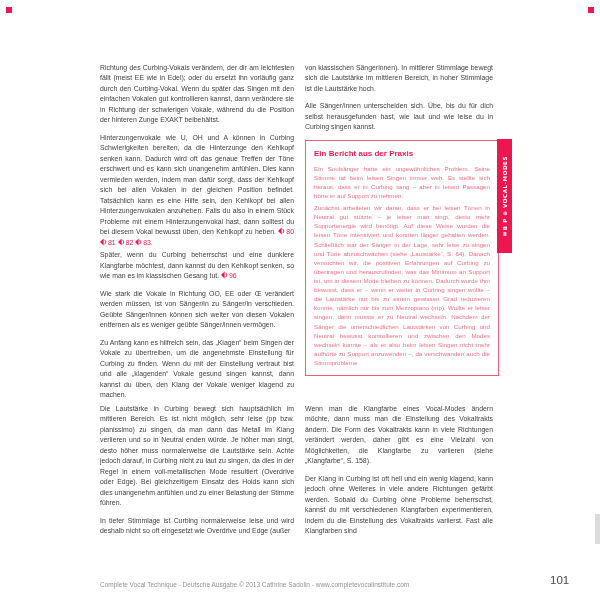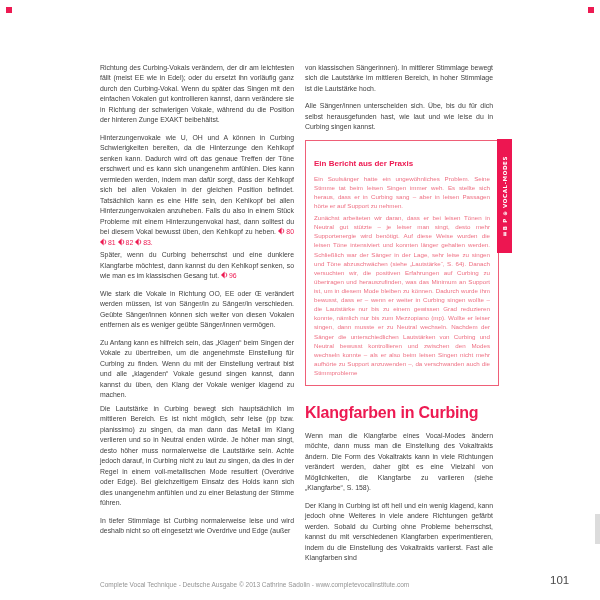--- a/index.html
+++ b/index.html
@@ -18,21 +18,21 @@
 
   p.body{font-size:6.9px;line-height:1.52;text-align:justify;color:#3e3e3e;margin:0 0 7px 0;}
   p.body.tight{margin-bottom:2px;}
 
   h2.section-heading{font-size:16px;font-weight:700;letter-spacing:-0.2px;color:#ed1a52;margin:0 0 9px 0;}
 
   .audio-ref{color:#ed1a52;white-space:nowrap;}
   .audio-ref svg{vertical-align:-1px;}
   .audio-num{color:#ed1a52;}
 
-  .report-box{box-sizing:border-box;width:194px;border:1px solid #ef5f77;padding:17px 8px 8px 8px;margin-top:4px;background:#ffffff;}
+  .report-box{box-sizing:border-box;width:194px;border:1px solid #ef5f77;padding:7px 8px 8px 8px;margin-top:4px;background:#ffffff;}
   .report-box .box-title{font-size:8px;font-weight:700;color:#ed1a52;margin:0 0 4px 0;}
   .report-box p{font-size:6.2px;line-height:1.47;color:#ee7083;text-align:justify;margin:0 0 3px 0;}
   .report-box p:last-child{margin-bottom:0;}
 
   .side-tab{position:absolute;left:497px;top:139px;width:15px;height:114px;background:#ed1651;display:flex;align-items:center;justify-content:center;}
   .side-tab .vtext{writing-mode:vertical-rl;transform:rotate(180deg);font-size:5.5px;font-weight:700;color:#ffffff;letter-spacing:0.6px;font-family:"DejaVu Sans",sans-serif;white-space:nowrap;}
 
   .footer{position:absolute;left:100px;top:581px;width:400px;font-size:6.5px;color:#939393;}
   .page-number{position:absolute;left:550px;top:574px;font-size:11.5px;color:#4a4a4a;}
 </style>
@@ -95,21 +95,20 @@
       <p>Zunächst arbeiteten wir daran, dass er bei leisen Tönen in Neutral gut stützte – je leiser man singt, desto mehr Supportenergie wird benötigt. Auf diese Weise wurden die leisen Töne intensiviert und konnten länger gehalten werden. Schließlich war der Sänger in der Lage, sehr leise zu singen und Töne abzuschwächen (siehe „Lautstärke“, S. 64). Danach versuchten wir, die positiven Erfahrungen auf Curbing zu übertragen und herauszufinden, was das Minimum an Support ist, um in diesem Mode bleiben zu können. Dadurch wurde ihm bewusst, dass er – wenn er weiter in Curbing singen wollte – die Lautstärke nur bis zu einem gewissen Grad reduzieren konnte, nämlich nur bis zum Mezzopiano (mp). Wollte er leiser singen, dann musste er zu Neutral wechseln. Nachdem der Sänger die unterschiedlichen Lautstärken von Curbing und Neutral bewusst kontrollieren und zwischen den Modes wechseln konnte – als er also beim leisen Singen nicht mehr aufhörte zu Support anzuwenden –, da verschwanden auch die Stimmprobleme</p>
     </div>
   </div>
 
   <div class="col sec2-left">
     <p class="body">Die Lautstärke in Curbing bewegt sich hauptsächlich im mittleren Bereich. Es ist nicht möglich, sehr leise (pp bzw. pianissimo) zu singen, da man dann das Metall im Klang verlieren und so in Neutral enden würde. Je höher man singt, desto höher muss normalerweise die Lautstärke sein. Achte jedoch darauf, in Curbing nicht zu laut zu singen, da dies in der Regel in einem voll-metallischen Mode resultiert (Overdrive oder Edge). Bei gleichzeitigem Einsatz des Holds kann sich dies unangenehm anfühlen und zu einer Belastung der Stimme führen.</p>
     <p class="body">In tiefer Stimmlage ist Curbing normalerweise leise und wird deshalb nicht so oft eingesetzt wie Overdrive und Edge (außer</p>
   </div>
 
   <div class="col sec2-right">
-    <h2 class="section-heading">Klangfarben in Curbing</h2>
     <p class="body">Wenn man die Klangfarbe eines Vocal-Modes ändern möchte, dann muss man die Einstellung des Vokaltrakts ändern. Die Form des Vokaltrakts kann in viele Richtungen verändert werden, daher gibt es eine Vielzahl von Möglichkeiten, die Klangfarbe zu variieren (siehe „Klangfarbe“, S. 158).</p>
     <p class="body">Der Klang in Curbing ist oft hell und ein wenig klagend, kann jedoch ohne Weiteres in viele andere Richtungen gefärbt werden. Sobald du Curbing ohne Probleme beherrschst, kannst du mit verschiedenen Klangfarben experimentieren, indem du die Einstellung des Vokaltrakts variierst. Fast alle Klangfarben sind</p>
   </div>
 
   <div class="side-tab">
     <span class="vtext">ⅡB P ⊕  VOCAL-MODES</span>
   </div>
 
   <div class="footer">Complete Vocal Technique - Deutsche Ausgabe © 2013 Cathrine Sadolin - www.completevocalinstitute.com</div>
   <div class="page-number">101</div>

